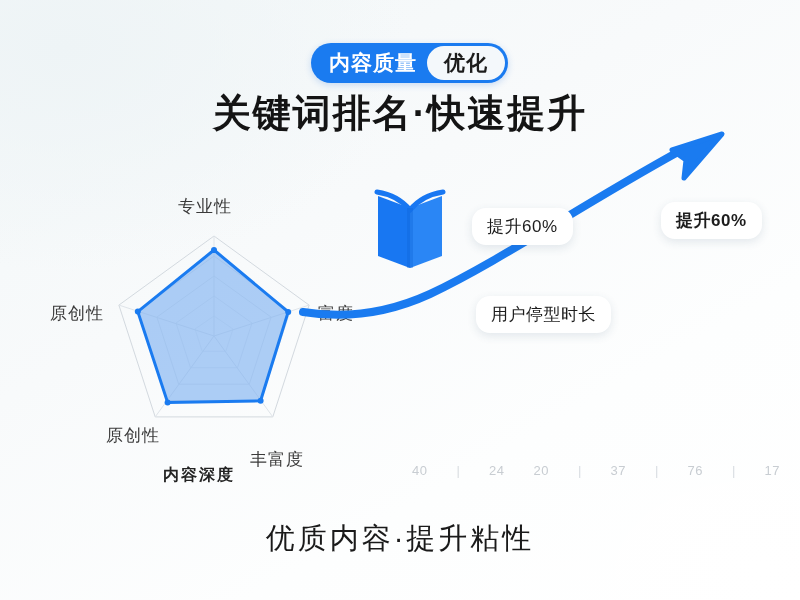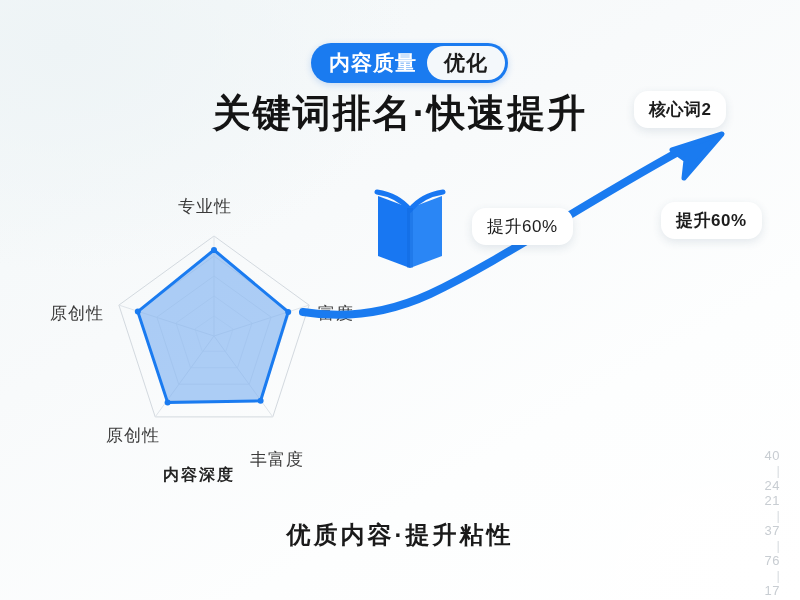--- a/index.html
+++ b/index.html
@@ -62,22 +62,22 @@
     color: #141414;
     letter-spacing: 2px;
     white-space: nowrap;
   }
 
   
   #tagline {
     position: absolute;
     left: 0; right: 0; top: 519px;
     text-align: center;
-    font-size: 24px;
-    font-weight: 700;
+    font-size: 29px;
+    font-weight: 400;
     color: #1a1a1a;
     letter-spacing: 3px;
     white-space: nowrap;
   }
 
   
   #depth-caption {
     position: absolute;
     left: 163px; top: 465px;
     font-size: 16px;
@@ -139,23 +139,23 @@
   .chip.bold { font-weight: 700; }
   #chip-kw2      { left: 634px; top: 91px;  }
   #chip-kw1      { left: 564px; top: 157px; }
   #chip-up-left  { left: 472px; top: 208px; }
   #chip-up-right { left: 661px; top: 202px; }
   #chip-dwell    { left: 476px; top: 296px; }
 
   
   #tick-row {
     position: absolute;
-    left: 412px; top: 448px;
+    left: 412px; top: 463px;
     width: 368px; height: 22px;
-    display: flex; align-items: flex-end; flex-direction: column;
+    display: flex; align-items: flex-start;
   }
   #tick-row .tick-val {
     font-size: 13px;
     color: #c8cdd2;
     letter-spacing: 0.5px;
   }
   #tick-row .tick-mark {
     font-size: 13px;
     color: #d8dde1;
   }
@@ -222,32 +222,32 @@
   </svg>
 
   <svg id="book-icon" viewBox="0 0 76 86">
     <path d="M38,20 L38,80 L6,68 L6,8 Z" fill="#1877f2"></path>
     <path d="M38,20 L38,80 L70,68 L70,8 Z" fill="#2a86f5"></path>
     <path d="M38,22 C30,12 18,6 5,4" fill="none" stroke="#1877f2" stroke-width="5" stroke-linecap="round"></path>
     <path d="M38,22 C46,12 58,6 71,4" fill="none" stroke="#1877f2" stroke-width="5" stroke-linecap="round"></path>
     <rect x="35" y="20" width="6" height="60" fill="#0f63d6" opacity="0.35"></rect>
   </svg>
 
-  <div class="chip bold" id="chip-kw2">核心词2</div>
   <div class="chip" id="chip-up-left">提升60%</div>
   <div class="chip bold" id="chip-up-right">提升60%</div>
+  <div class="chip" id="chip-dwell">用户停型时长</div>
 
   <div id="tick-row">
     <span class="tick-val">40</span>
     <span class="sp"></span>
     <span class="tick-mark">|</span>
     <span class="sp"></span>
     <span class="tick-val">24</span>
     <span class="sp"></span>
-    <span class="tick-val">21</span>
+    <span class="tick-val">20</span>
     <span class="sp"></span>
     <span class="tick-mark">|</span>
     <span class="sp"></span>
     <span class="tick-val">37</span>
     <span class="sp"></span>
     <span class="tick-mark">|</span>
     <span class="sp"></span>
     <span class="tick-val">76</span>
     <span class="sp"></span>
     <span class="tick-mark">|</span>

